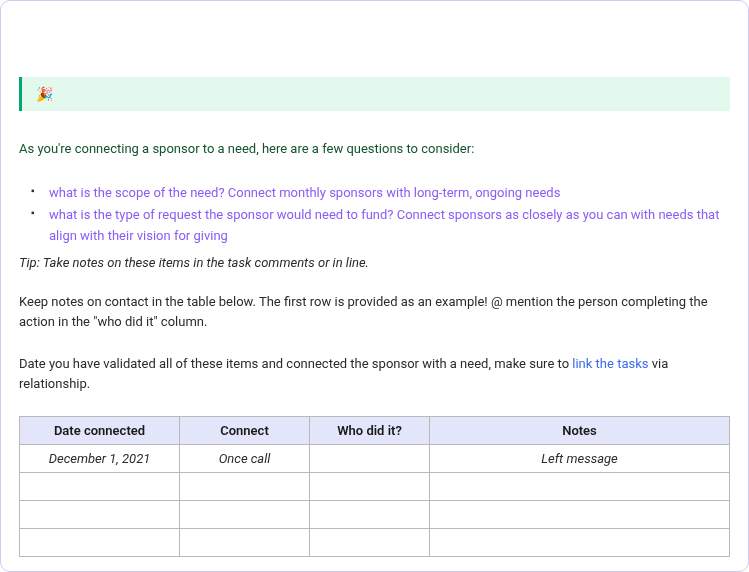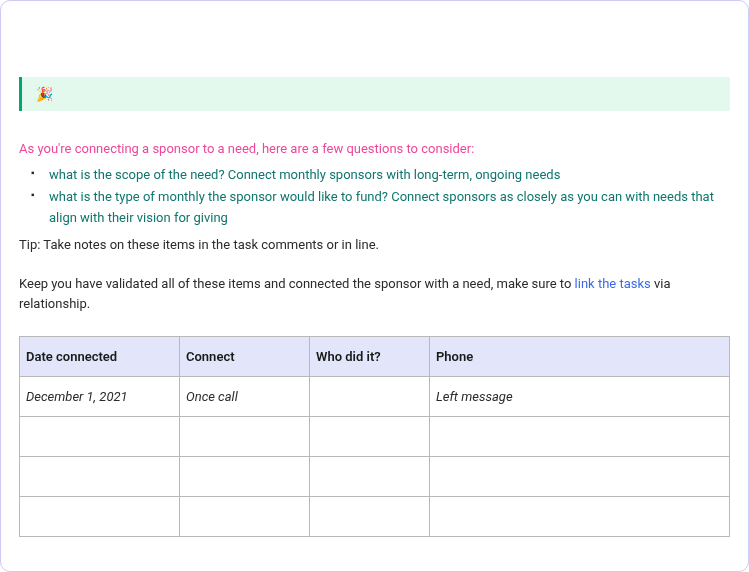--- a/index.html
+++ b/index.html
@@ -30,46 +30,47 @@
       align-items: center;
       gap: 8px;
       margin-bottom: 28px;
     }
     .callout .emoji {
       font-size: 14px;
       line-height: 1;
     }
     .intro {
       font-size: 13px;
-      color: #ec4899;
+      color: #14532d;
       line-height: 1.5;
-      margin-bottom: 6px;
+      margin-bottom: 24px;
     }
     ul.questions {
       list-style: none;
       padding-left: 18px;
       margin-bottom: 8px;
     }
     ul.questions li {
       position: relative;
       font-size: 13px;
       line-height: 1.6;
-      color: #0f766e;
+      color: #8b5cf6;
       padding-left: 12px;
       margin-bottom: 2px;
     }
     ul.questions li:before {
       content: "▪";
       position: absolute;
       left: -6px;
       top: 0;
       font-size: 10px;
       color: #2b2b2b;
     }
     .tip {
+      font-style: italic;
       font-size: 13px;
       color: #2b2b2b;
       margin-bottom: 22px;
     }
     .para {
       font-size: 13px;
       line-height: 1.55;
       color: #2b2b2b;
       margin-bottom: 22px;
     }
@@ -78,23 +79,23 @@
       cursor: pointer;
     }
     table.grid {
       border-collapse: collapse;
       width: 100%;
       table-layout: fixed;
       font-size: 13px;
     }
     table.grid th, table.grid td {
       border: 1px solid #b8b8b8;
-      padding: 6px 6px;
-      text-align: left;
-      height: 40px;
+      padding: 6px 14px;
+      text-align: center;
+      height: 28px;
       vertical-align: middle;
     }
     table.grid th {
       background: #e3e6fb;
       font-weight: 600;
       color: #1a1a1a;
     }
     table.grid col.c1 { width: 160px; }
     table.grid col.c2 { width: 130px; }
     table.grid col.c3 { width: 120px; }
@@ -111,43 +112,44 @@
   <div class="inner">
 
     <div class="callout">
       <span class="emoji">🎉</span>
     </div>
 
     <p class="intro">As you're connecting a sponsor to a need, here are a few questions to consider:</p>
 
     <ul class="questions">
       <li>what is the scope of the need? Connect monthly sponsors with long-term, ongoing needs</li>
-      <li>what is the type of monthly the sponsor would like to fund? Connect sponsors as closely as you can with needs that align with their vision for giving</li>
+      <li>what is the type of request the sponsor would need to fund? Connect sponsors as closely as you can with needs that align with their vision for giving</li>
     </ul>
 
     <p class="tip">Tip: Take notes on these items in the task comments or in line.</p>
 
+    <p class="para">Keep notes on contact in the table below. The first row is provided as an example! @ mention the person completing the action in the "who did it" column.</p>
 
     <p class="para">
-      <span>Keep you have validated all of these items and connected the sponsor with a need, make sure to </span><a class="inline-link">link the tasks</a><span> via relationship.</span>
+      <span>Date you have validated all of these items and connected the sponsor with a need, make sure to </span><a class="inline-link">link the tasks</a><span> via relationship.</span>
     </p>
 
     <table class="grid">
       <colgroup>
         <col class="c1">
           <col class="c2">
           <col class="c3">
           <col class="c4">
       </colgroup>
       <thead>
         <tr>
           <th>Date connected</th>
           <th>Connect</th>
           <th>Who did it?</th>
-          <th>Phone</th>
+          <th>Notes</th>
         </tr>
       </thead>
       <tbody>
         <tr class="example-row">
           <td>December 1, 2021</td>
           <td>Once call</td>
           <td></td>
           <td>Left message</td>
         </tr>
         <tr>

